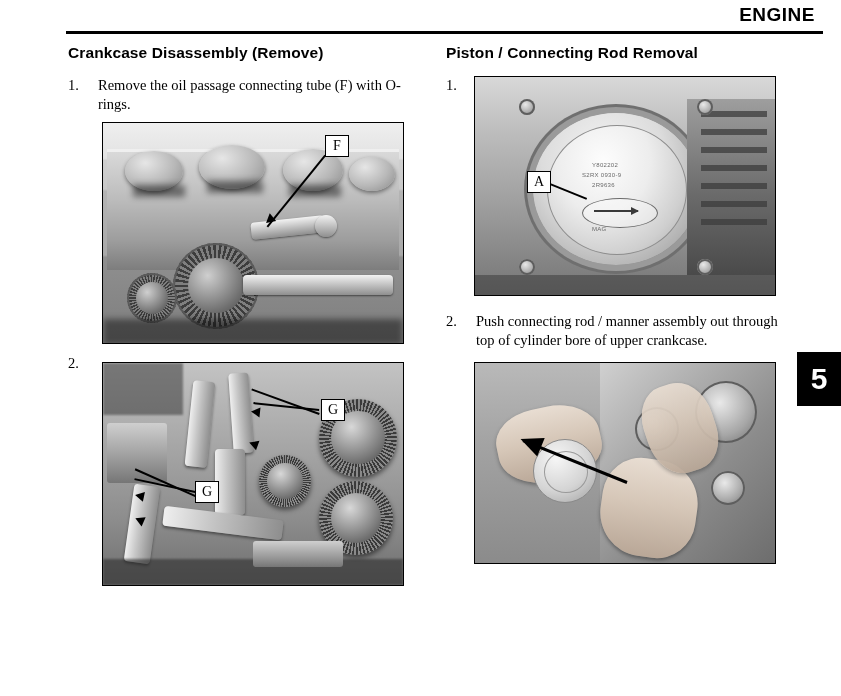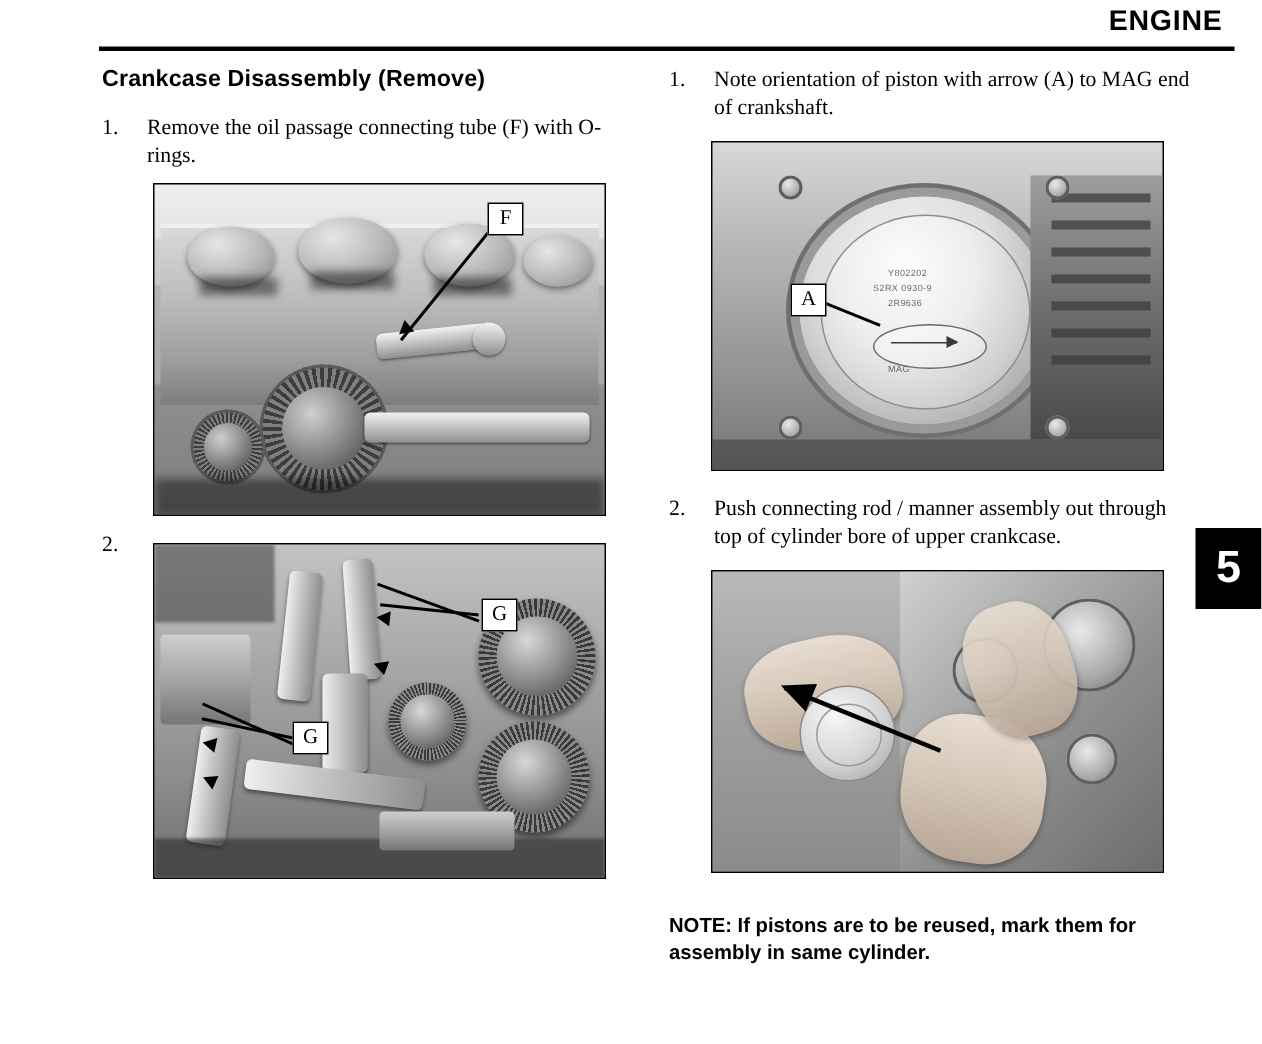--- a/index.html
+++ b/index.html
@@ -417,24 +417,24 @@
         <div class="arrowhead" style="left:32px; top:128px; border-width:5px 0 5px 9px; border-color: transparent transparent transparent #000; transform: rotate(192deg);"></div>
         <div class="arrowhead" style="left:32px; top:152px; border-width:5px 0 5px 9px; border-color: transparent transparent transparent #000; transform: rotate(204deg);"></div>
       </div>
     </div>
   </div>
 
 </div>
 
 <div class="column" id="col-right">
 
+  <h2 class="col-title">Piston / Connecting Rod Removal</h2>
 
   <div class="step">
     <span class="num">1.</span>
-    <span>Note orientation of piston with arrow (A) to MAG end of crankshaft.</span>
   </div>
 
   <div style="position:relative;height:236px;margin-top:12px;">
     <div class="figure" id="fig3">
       <div class="photo">
         <div class="f3-body"></div>
 
         <div class="f3-bore">
           <div class="f3-piston">
             <div class="f3-stamp" style="left:44px; top:36px;">Y802202</div>
@@ -487,15 +487,14 @@
         <div class="f4-hand" style="left:126px; top:96px; width:96px; height:98px; transform: rotate(8deg);"></div>
         <div class="f4-hand" style="left:170px; top:20px; width:70px; height:90px; transform: rotate(-18deg); opacity:.92;"></div>
 
         <div class="f4-piston"></div>
 
         <div class="f4-bigarrow"></div>
       </div>
     </div>
   </div>
 
-  <div class="note">NOTE: If pistons are to be reused, mark them for assembly in same cylinder.</div>
 
 </div>
 
 </body></html>

